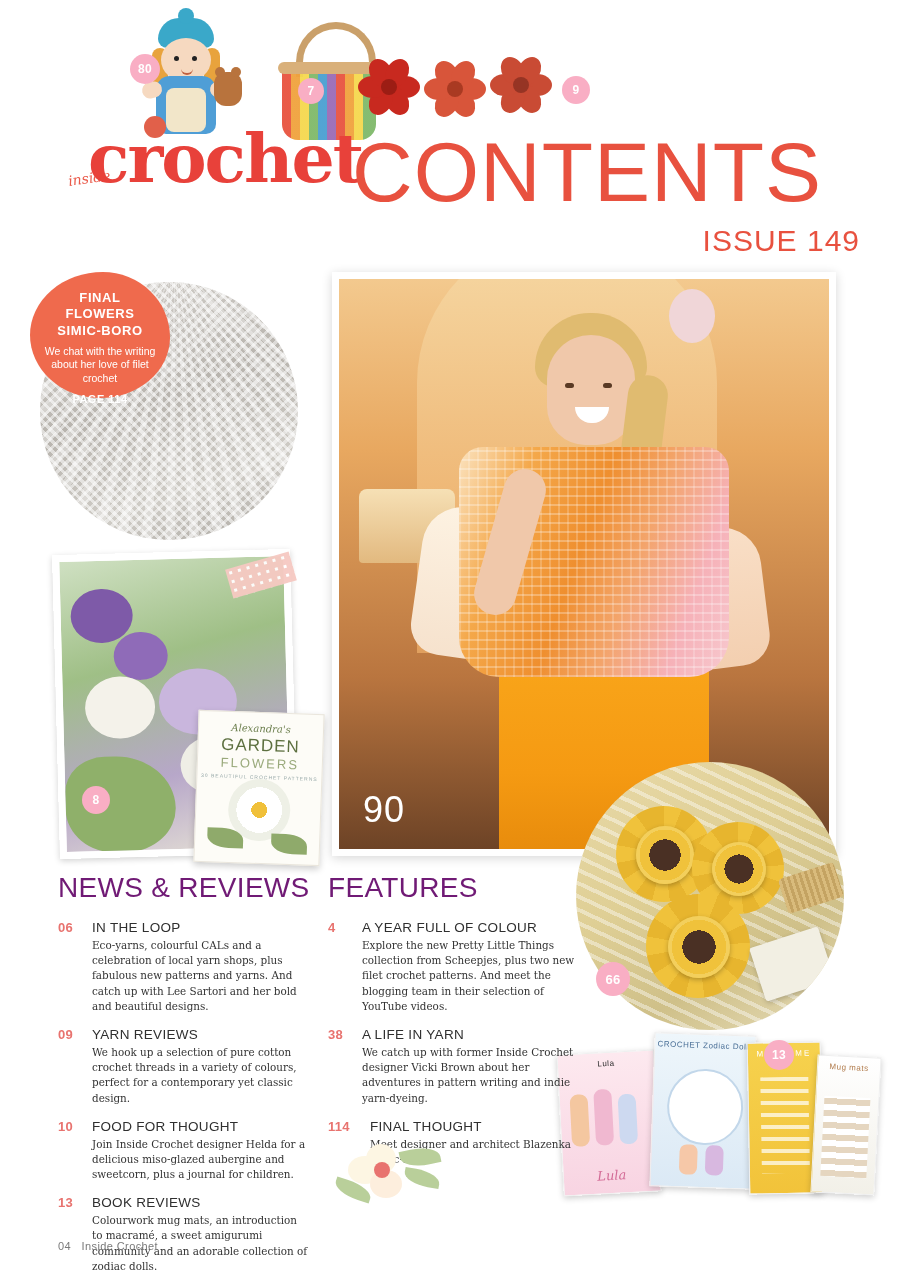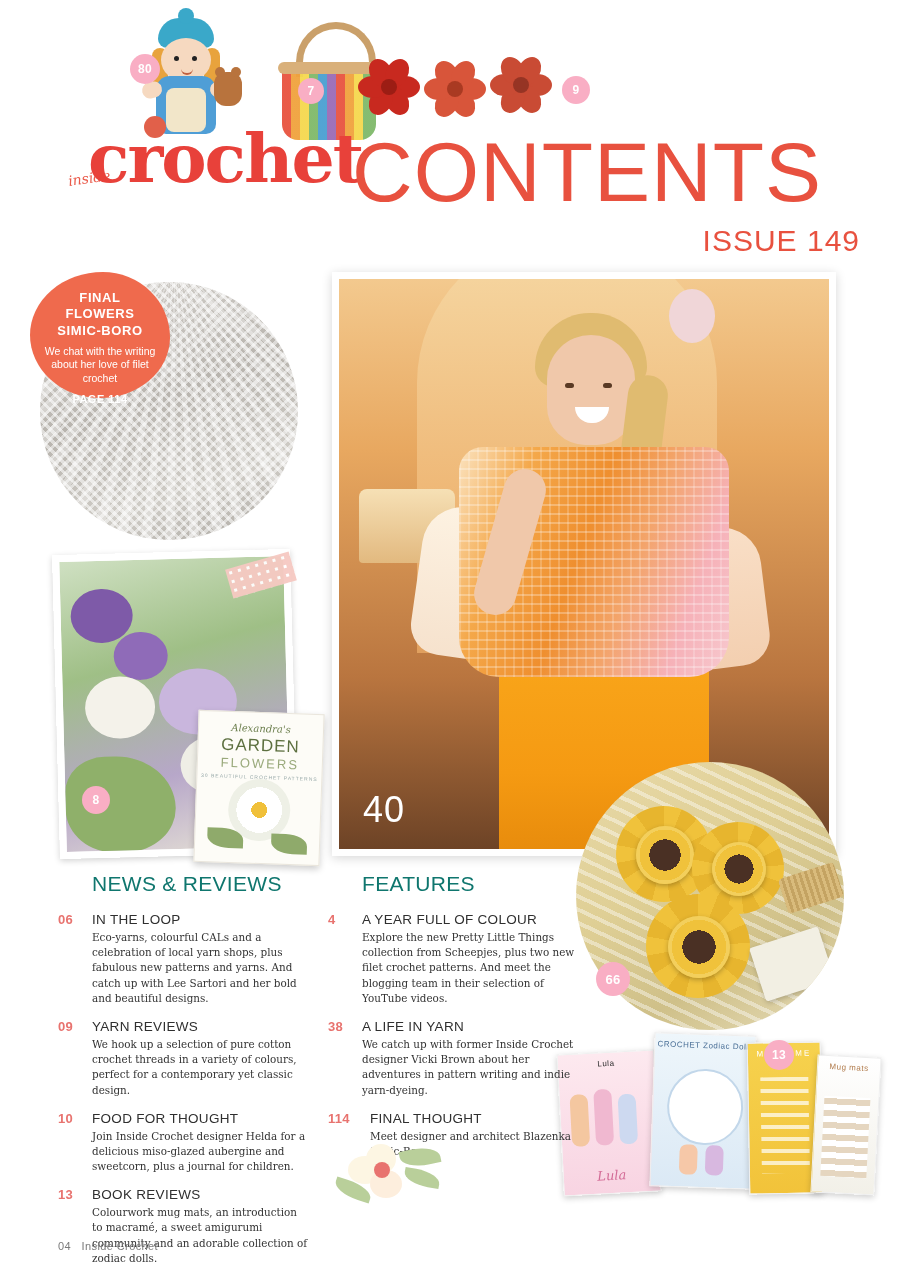--- a/index.html
+++ b/index.html
@@ -367,26 +367,25 @@
 
   
   .col {
     position: absolute;
     top: 872px;
   }
   .col-left { left: 58px; width: 252px; }
   .col-right { left: 328px; width: 252px; }
   .col-title {
     font-family: "Liberation Sans", sans-serif;
-    font-size: 21px;
+    font-size: 28px;
     font-weight: 300;
-    color: #0f766e;
+    color: #701a75;
     letter-spacing: .3px;
     margin-bottom: 16px;
-    margin-left: 34px;
   }
   .entry { margin-bottom: 13px; position: relative; padding-left: 34px; }
   .entry.wide { padding-left: 42px; }
   .entry .pg {
     position: absolute; left: 0; top: 0;
     font-size: 13px; font-weight: bold; color: #e8736f;
     letter-spacing: .2px;
   }
   .entry .hd {
     font-size: 13.5px; color: #2f2f2f; letter-spacing: .3px;
@@ -532,21 +531,21 @@
     <div class="person-head"></div>
     <div class="eye1"></div>
     <div class="eye2"></div>
     <div class="smile"></div>
     <div class="hair-side"></div>
     <div class="skirt"></div>
     <div class="sleeve-l"></div>
     <div class="sleeve-r"></div>
     <div class="top-garment"></div>
     <div class="arm"></div>
-    <div class="pagenum">40</div>
+    <div class="pagenum">90</div>
   </div>
 
   <div class="biscuits">
     <div class="petalring" style="left:40px; top:44px; width:96px; height:96px; background: conic-gradient(#f0c23b 0 6%, #e7b52e 6% 12%, #f0c23b 12% 18%, #e7b52e 18% 24%, #f0c23b 24% 30%, #e7b52e 30% 36%, #f0c23b 36% 42%, #e7b52e 42% 48%, #f0c23b 48% 54%, #e7b52e 54% 60%, #f0c23b 60% 66%, #e7b52e 66% 72%, #f0c23b 72% 78%, #e7b52e 78% 84%, #f0c23b 84% 90%, #e7b52e 90% 100%);"></div>
     <div class="fl" style="left:60px; top:64px; width:58px; height:58px;"></div>
 
     <div class="petalring" style="left:116px; top:60px; width:92px; height:92px; background: conic-gradient(#f0c23b 0 6%, #e7b52e 6% 12%, #f0c23b 12% 18%, #e7b52e 18% 24%, #f0c23b 24% 30%, #e7b52e 30% 36%, #f0c23b 36% 42%, #e7b52e 42% 48%, #f0c23b 48% 54%, #e7b52e 54% 60%, #f0c23b 60% 66%, #e7b52e 66% 72%, #f0c23b 72% 78%, #e7b52e 78% 84%, #f0c23b 84% 90%, #e7b52e 90% 100%);"></div>
     <div class="fl" style="left:136px; top:80px; width:54px; height:54px;"></div>
 
     <div class="petalring" style="left:70px; top:132px; width:104px; height:104px; background: conic-gradient(#f0c23b 0 6%, #e7b52e 6% 12%, #f0c23b 12% 18%, #e7b52e 18% 24%, #f0c23b 24% 30%, #e7b52e 30% 36%, #f0c23b 36% 42%, #e7b52e 42% 48%, #f0c23b 48% 54%, #e7b52e 54% 60%, #f0c23b 60% 66%, #e7b52e 66% 72%, #f0c23b 72% 78%, #e7b52e 78% 84%, #f0c23b 84% 90%, #e7b52e 90% 100%);"></div>

